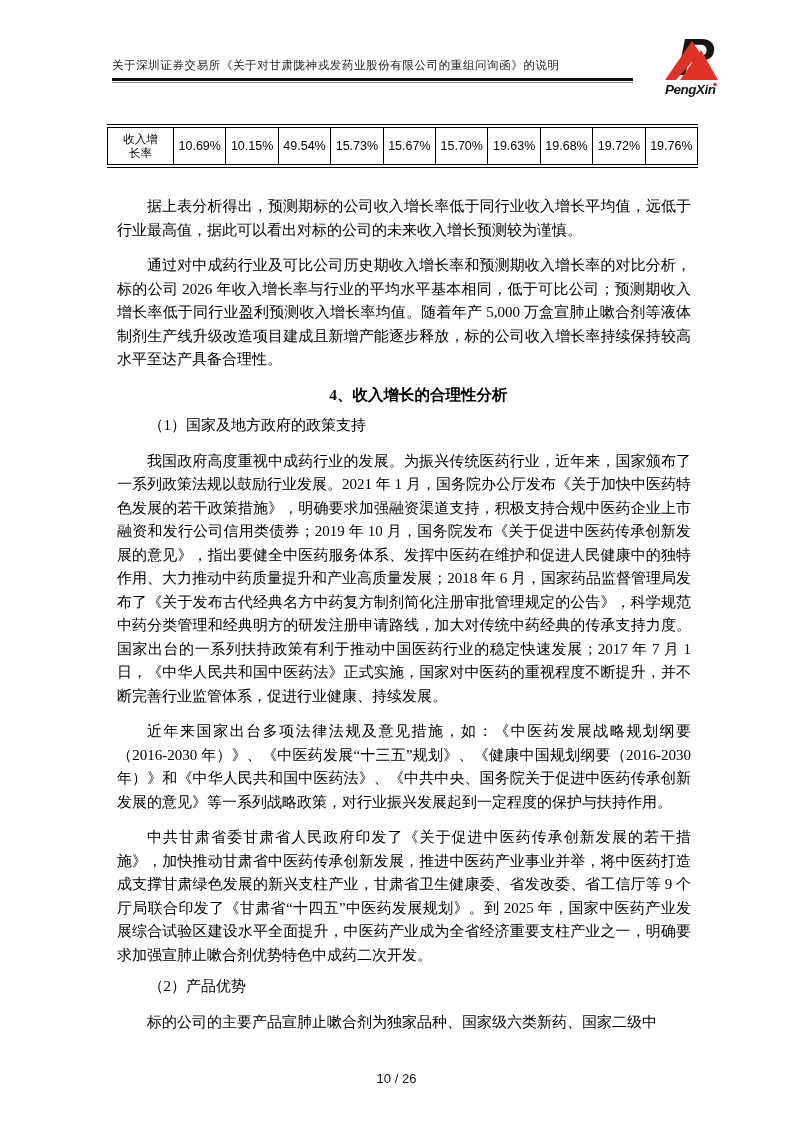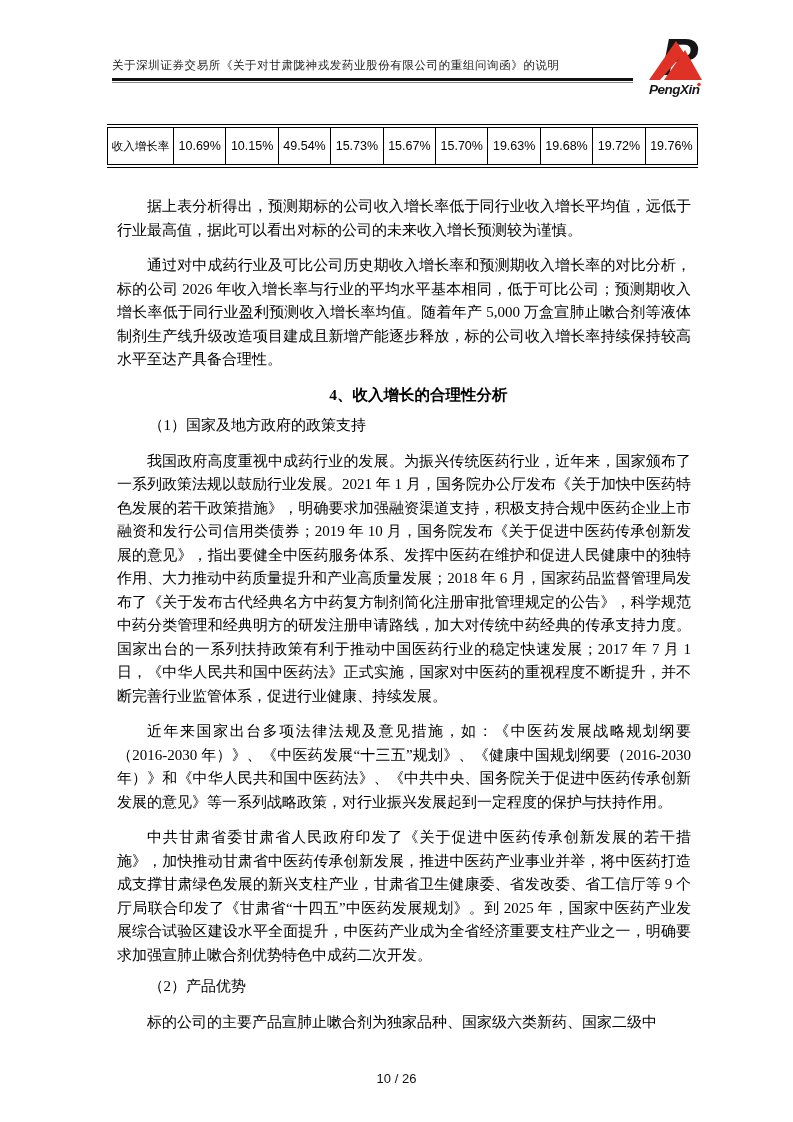--- a/index.html
+++ b/index.html
@@ -15,34 +15,34 @@
   .hdr{position:absolute;left:112px;top:58px;width:521px;}
   .hdr-title{
     font-size:11.5px;
     letter-spacing:0.6px;
     color:#1a1a1a;
     padding-bottom:5px;
     white-space:nowrap;
   }
   .hdr-rule{height:3px;background:#111;}
   .hdr-rule2{height:1px;background:#8a8a8a;margin-top:1px;}
-  .logo{position:absolute;right:80px;top:28px;width:64px;height:70px;}
+  .logo{position:absolute;right:64px;top:28px;width:64px;height:70px;}
   
   .tbl{
     position:absolute;left:107px;top:124px;width:591px;
     border-top:4px double #000;
     border-bottom:4px double #000;
     display:flex;
     box-sizing:border-box;
   }
   .tbl-cell{
     border-left:1px solid #000;
     box-sizing:border-box;
     height:36px;
-    display:flex;
+    display:flex;flex-direction:column;
     align-items:center;justify-content:center;
     font-family:"Liberation Sans","DejaVu Sans",sans-serif;
     font-size:12.5px;
   }
   .tbl-cell:last-child{border-right:1px solid #000;}
   .tbl-label{
     width:66px;flex:none;
     font-family:"Liberation Serif","DejaVu Serif",serif;
     font-size:11.5px;line-height:14px;
   }

